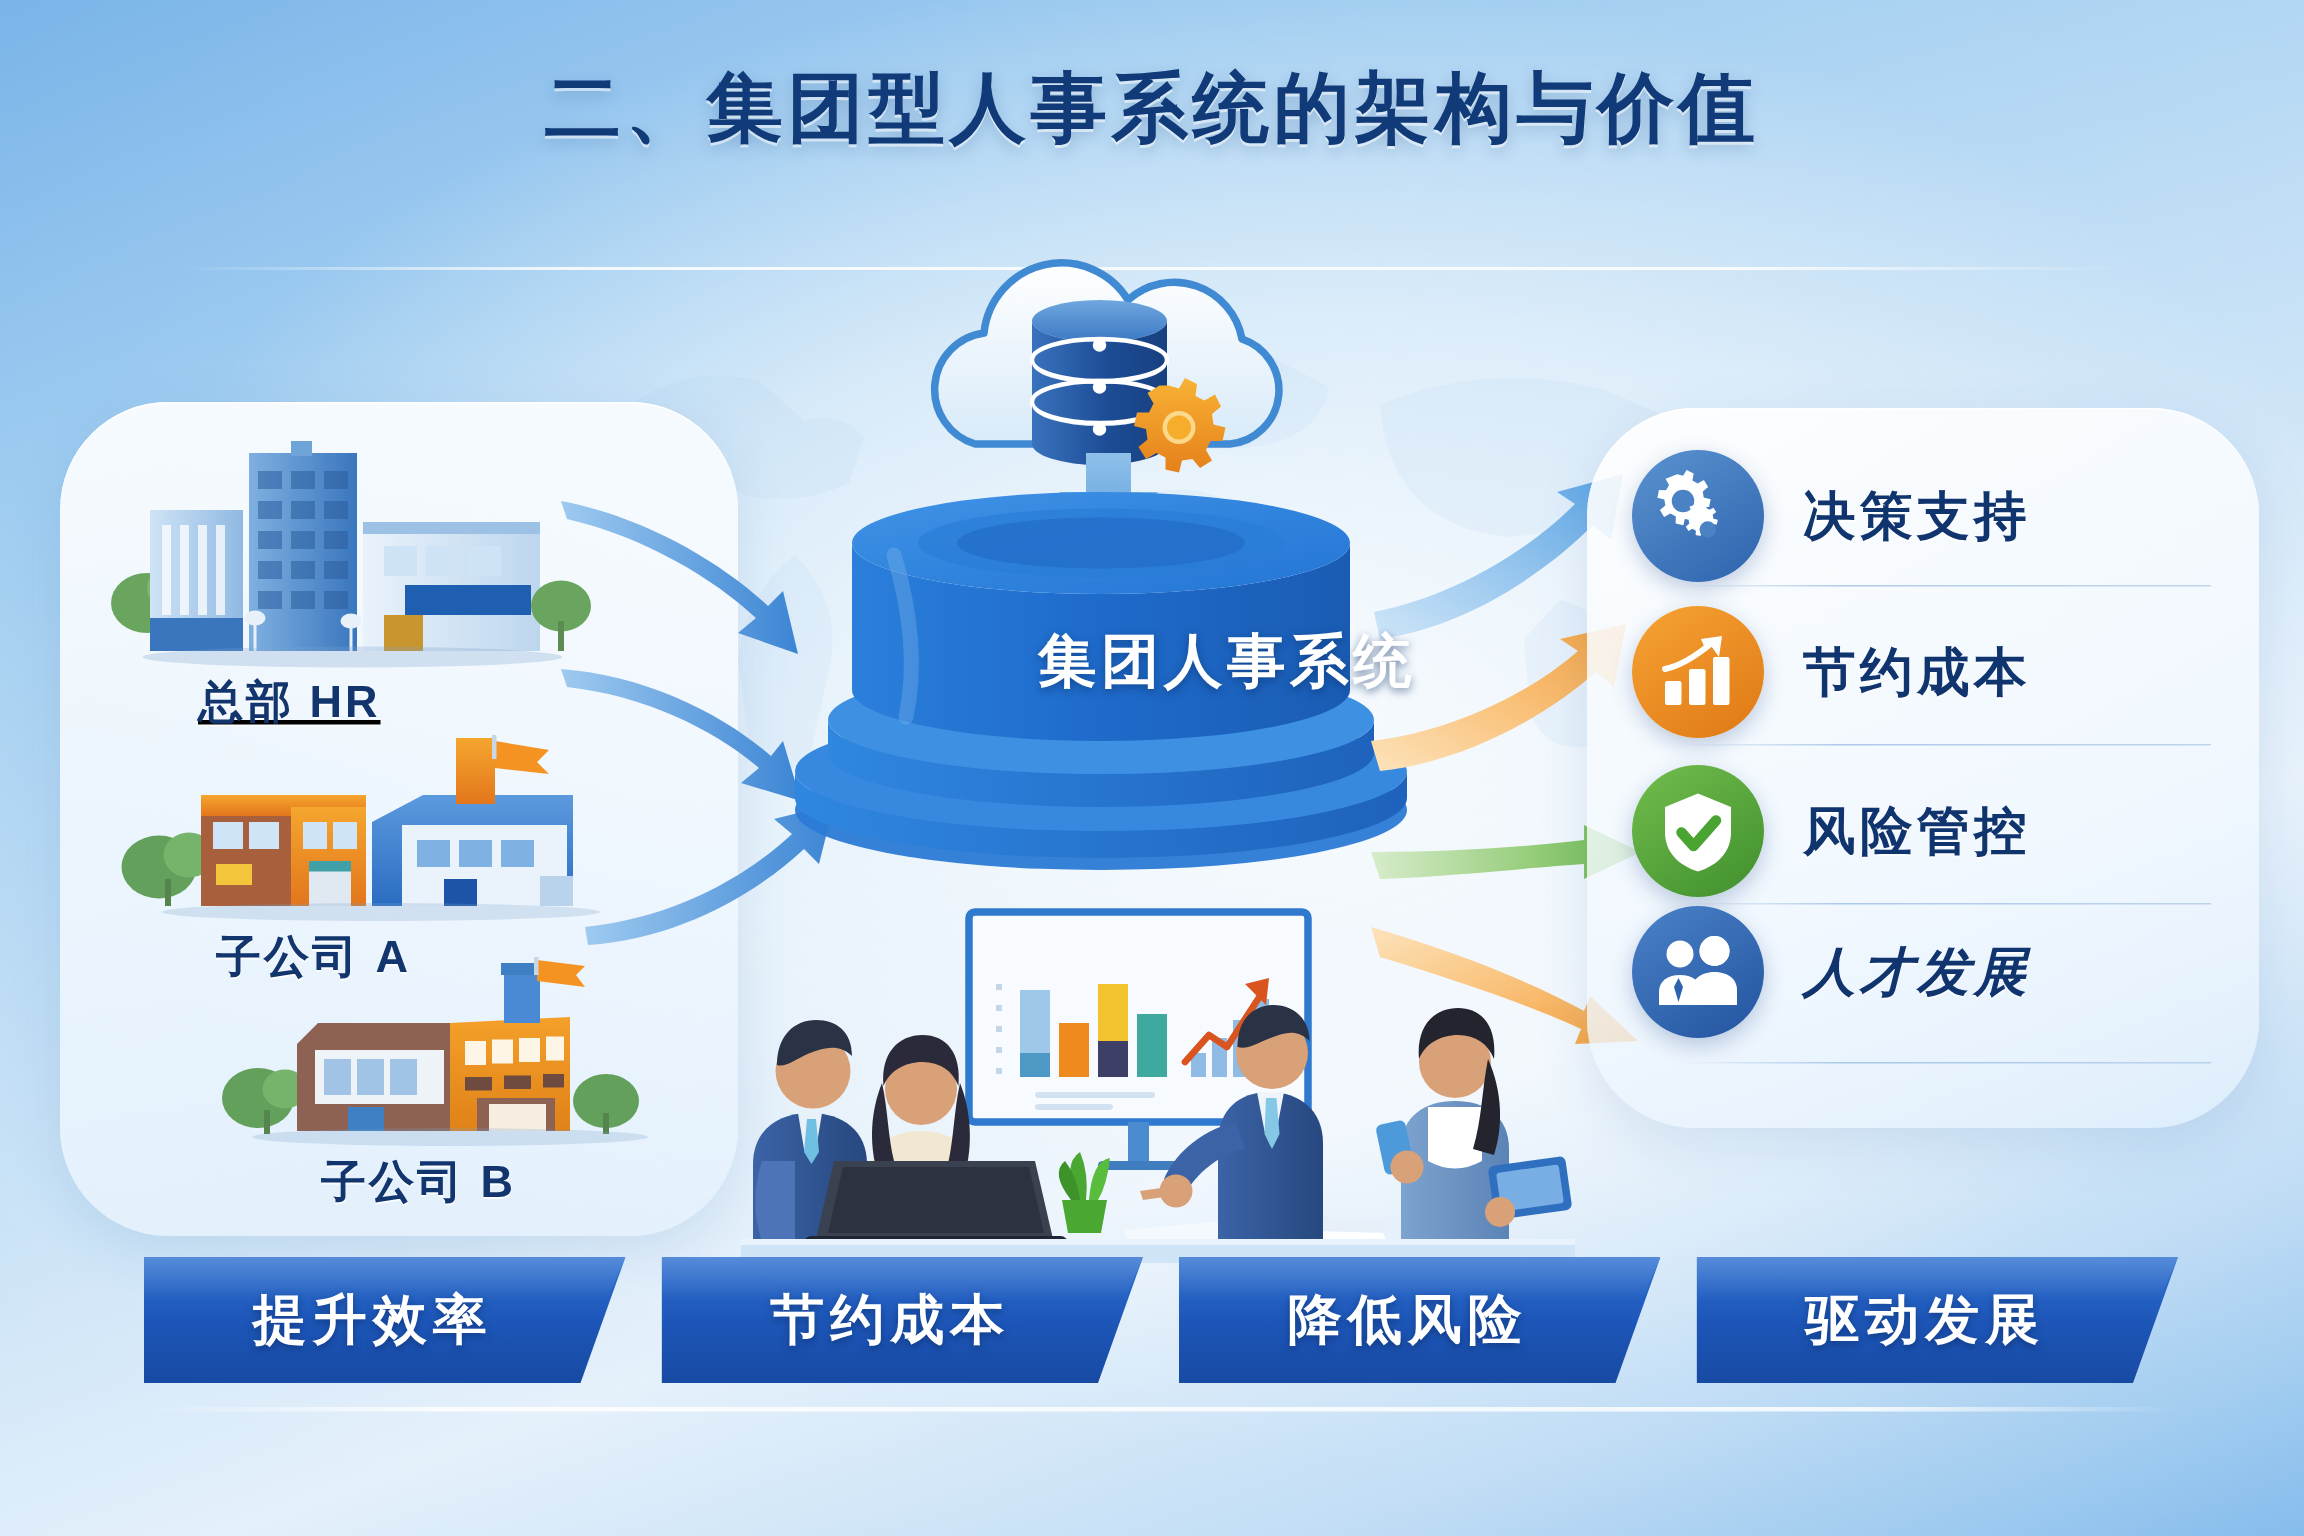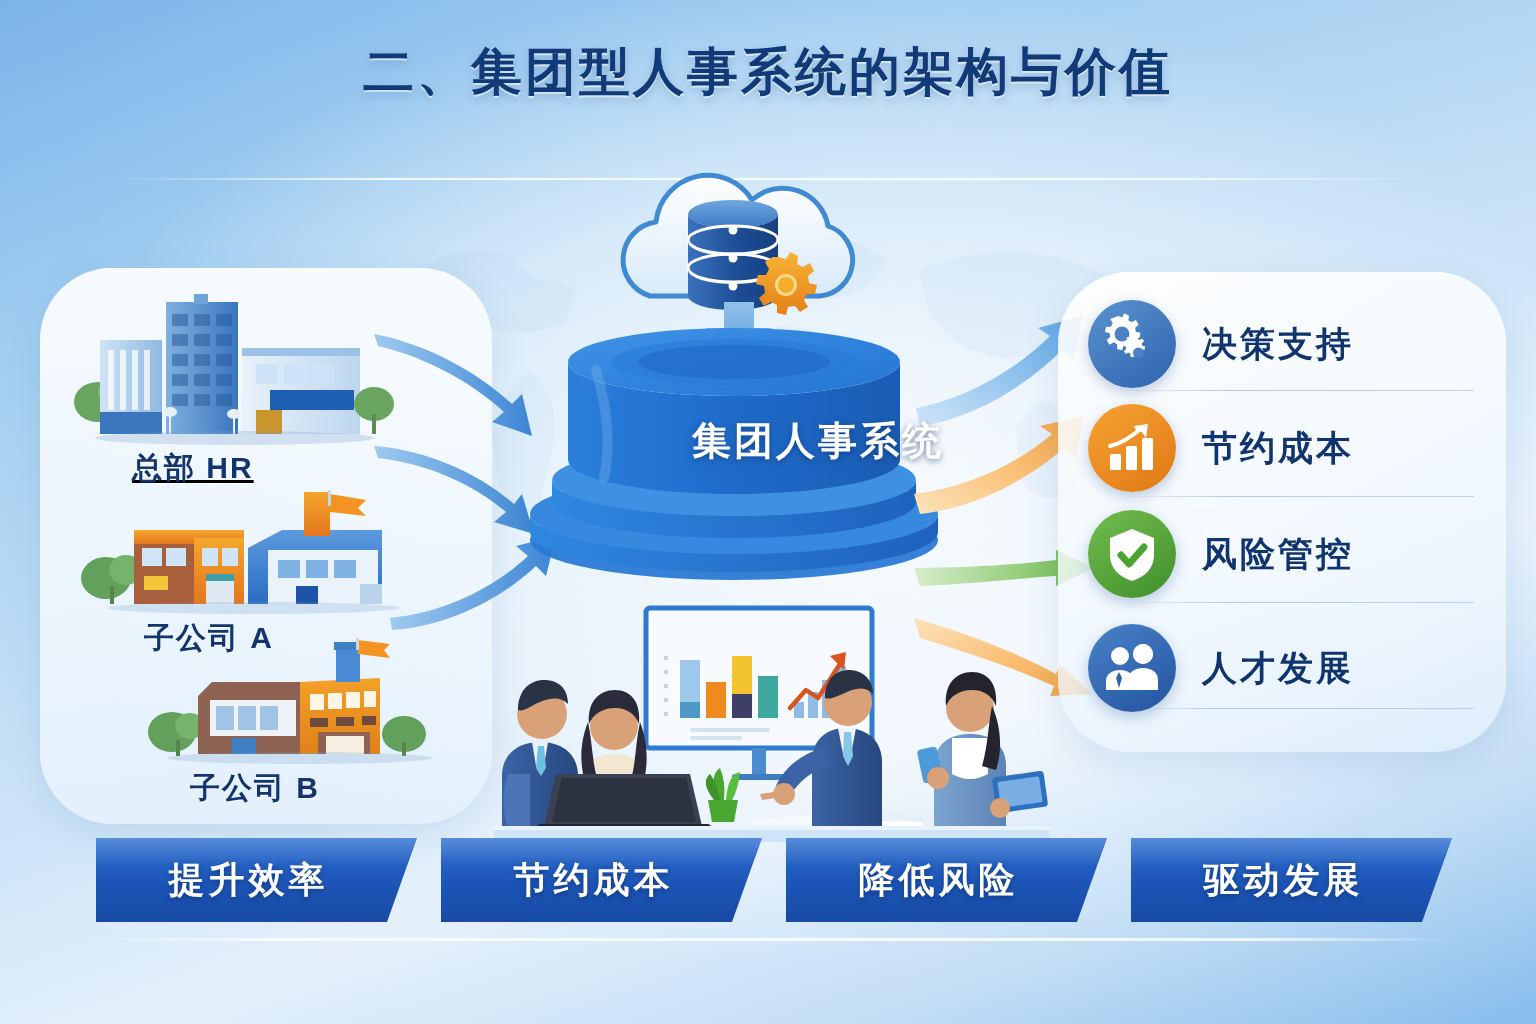--- a/index.html
+++ b/index.html
@@ -107,21 +107,21 @@
     left: 1088px;
     width: 400px;
     height: 96px;
     display: flex;
     align-items: center;
     gap: 26px;
   }
   .value-row.r0 { top: 296px; }
   .value-row.r1 { top: 400px; }
   .value-row.r2 { top: 506px; }
-  .value-row.r3 { top: 620px; }
+  .value-row.r3 { top: 600px; font-style: italic; }
 
   .value-icon {
     width: 88px; height: 88px;
     border-radius: 50%;
     flex: 0 0 88px;
     display: flex; align-items: center; justify-content: center;
     box-shadow: 0 5px 14px rgba(40,80,140,.28);
   }
   .value-text {
     font-size: 35px;
@@ -398,21 +398,21 @@
         <rect x="184" y="2" width="28" height="8" fill="#3f7fc4"></rect>
         <path d="M208 0 L240 4 L234 10 L240 18 L208 14 Z" fill="#f59322"></path>
         <rect x="206" y="-2" width="3" height="12" fill="#c8d7e6"></rect>
         <g fill="#63a05c">
           <ellipse cx="254" cy="94" rx="22" ry="18"></ellipse>
           <rect x="252" y="102" width="4" height="14" fill="#55854d"></rect>
         </g>
         <ellipse cx="150" cy="118" rx="132" ry="6" fill="#7ba3cc" opacity=".25"></ellipse>
       </svg>
     </div>
-    <div class="org-label" style="margin-top:0px; margin-left:40px;">子公司 B</div>
+    <div class="org-label" style="margin-top:0px; margin-left:64px;">子公司 B</div>
   </div>
 
   <svg style="position:absolute; left:380px; top:330px; width:200px; height:300px;" viewBox="0 0 200 300" aria-hidden="true">
     <defs>
       <linearGradient id="inArr" x1="0" y1="0" x2="1" y2="0">
         <stop offset="0%" stop-color="#9ecaf0"></stop>
           <stop offset="100%" stop-color="#3c85d4"></stop>
       </linearGradient>
     </defs>
     <g fill="url(#inArr)">

